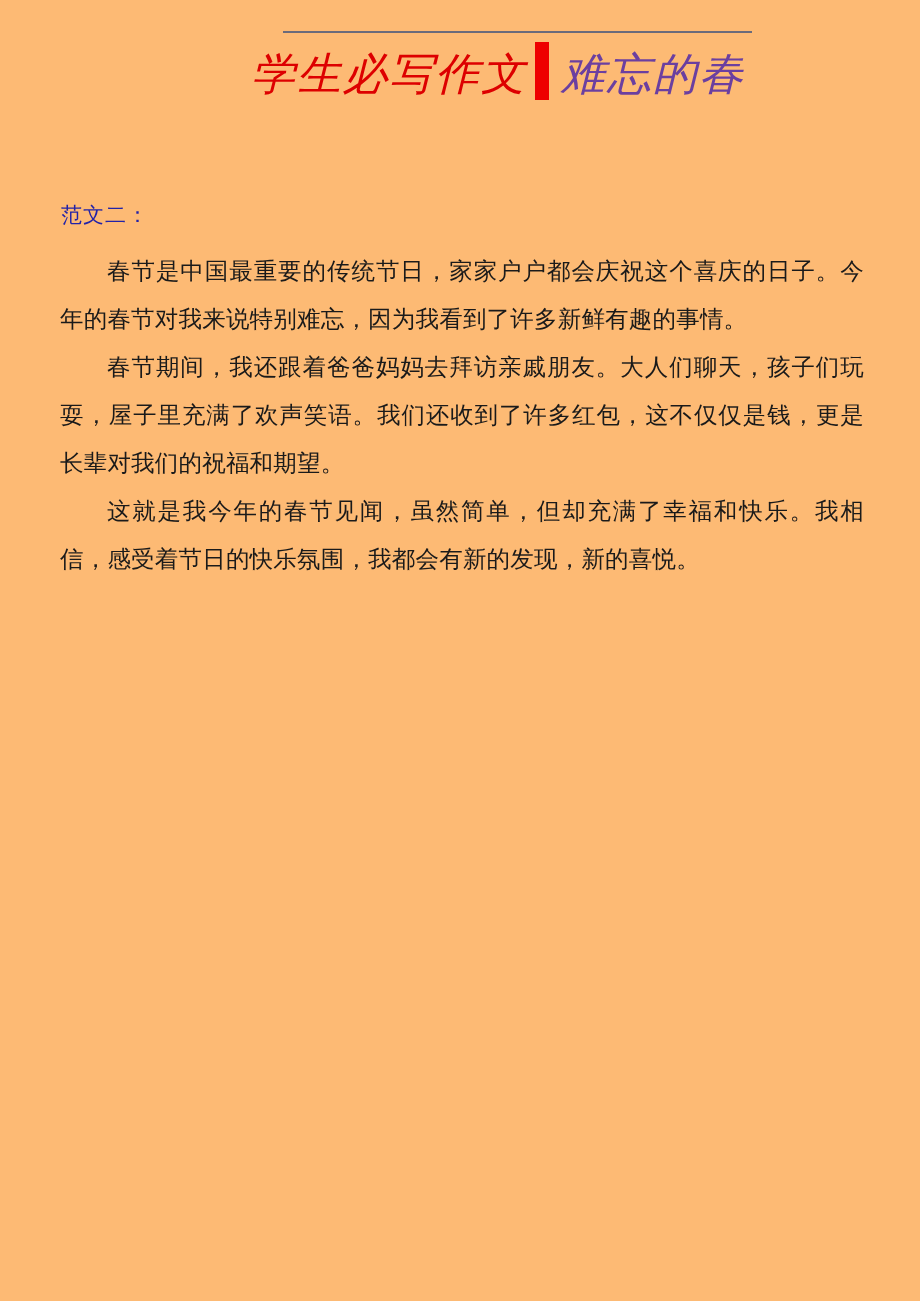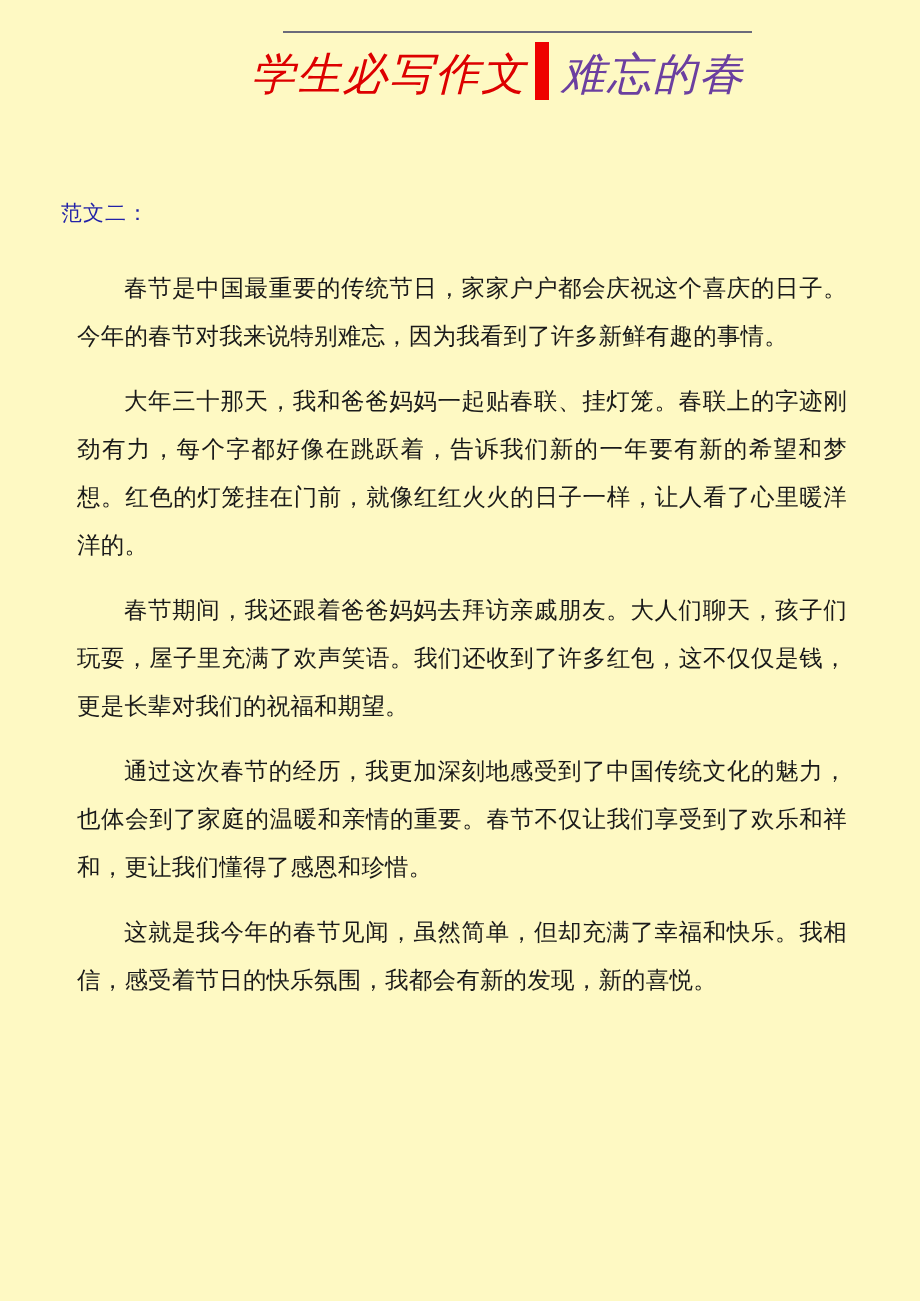--- a/index.html
+++ b/index.html
@@ -12,21 +12,21 @@
     height: 1301px;
     position: relative;
     overflow: hidden;
     font-family: "DejaVu Serif", "Liberation Serif", serif;
     -webkit-font-smoothing: antialiased;
   }
 
   .page {
     position: absolute;
     inset: 0;
-    background: #fef9c3;
+    background: #fdba74;
   }
 
   
   .header-rule {
     position: absolute;
     left: 283px;
     top: 31px;
     width: 469px;
     height: 0;
     border-top: 2px solid #6b6b7b;
@@ -66,36 +66,36 @@
   .title-purple {
     color: #6b3fa0;
     font-weight: 400;
   }
 
   
   .section-label {
     position: absolute;
     left: 61px;
     top: 200px;
-    font-family: Liberation Mono, monospace;
+    font-family: Liberation Sans, sans-serif;
     font-size: 21px;
     line-height: 30px;
     color: #2222a8;
     letter-spacing: 1px;
   }
 
   
   .body-text {
     position: absolute;
     left: 60px;
     top: 247px;
     width: 804px;
   }
   .para {
-    margin: 17px;
+    margin: 0;
     font-family: "DejaVu Serif", "Liberation Serif", serif;
     font-size: 23.5px;
     line-height: 48px;
     color: #1a1a1a;
     text-align: justify;
     text-justify: inter-ideograph;
     text-indent: 2em;
     letter-spacing: 0.2px;
   }
 </style>
@@ -109,19 +109,17 @@
   <div class="title-block">
     <span class="title-line">
       <span class="title-red">学生必写作文</span><span class="title-sep"></span><span class="title-purple">难忘的春</span>
     </span>
   </div>
 
   <div class="section-label">范文二：</div>
 
   <div class="body-text">
     <p class="para">春节是中国最重要的传统节日，家家户户都会庆祝这个喜庆的日子。今年的春节对我来说特别难忘，因为我看到了许多新鲜有趣的事情。</p>
-    <p class="para">大年三十那天，我和爸爸妈妈一起贴春联、挂灯笼。春联上的字迹刚劲有力，每个字都好像在跳跃着，告诉我们新的一年要有新的希望和梦想。红色的灯笼挂在门前，就像红红火火的日子一样，让人看了心里暖洋洋的。</p>
     <p class="para">春节期间，我还跟着爸爸妈妈去拜访亲戚朋友。大人们聊天，孩子们玩耍，屋子里充满了欢声笑语。我们还收到了许多红包，这不仅仅是钱，更是长辈对我们的祝福和期望。</p>
-    <p class="para">通过这次春节的经历，我更加深刻地感受到了中国传统文化的魅力，也体会到了家庭的温暖和亲情的重要。春节不仅让我们享受到了欢乐和祥和，更让我们懂得了感恩和珍惜。</p>
     <p class="para">这就是我今年的春节见闻，虽然简单，但却充满了幸福和快乐。我相信，感受着节日的快乐氛围，我都会有新的发现，新的喜悦。</p>
   </div>
 
 </div>
 
 </body></html>

